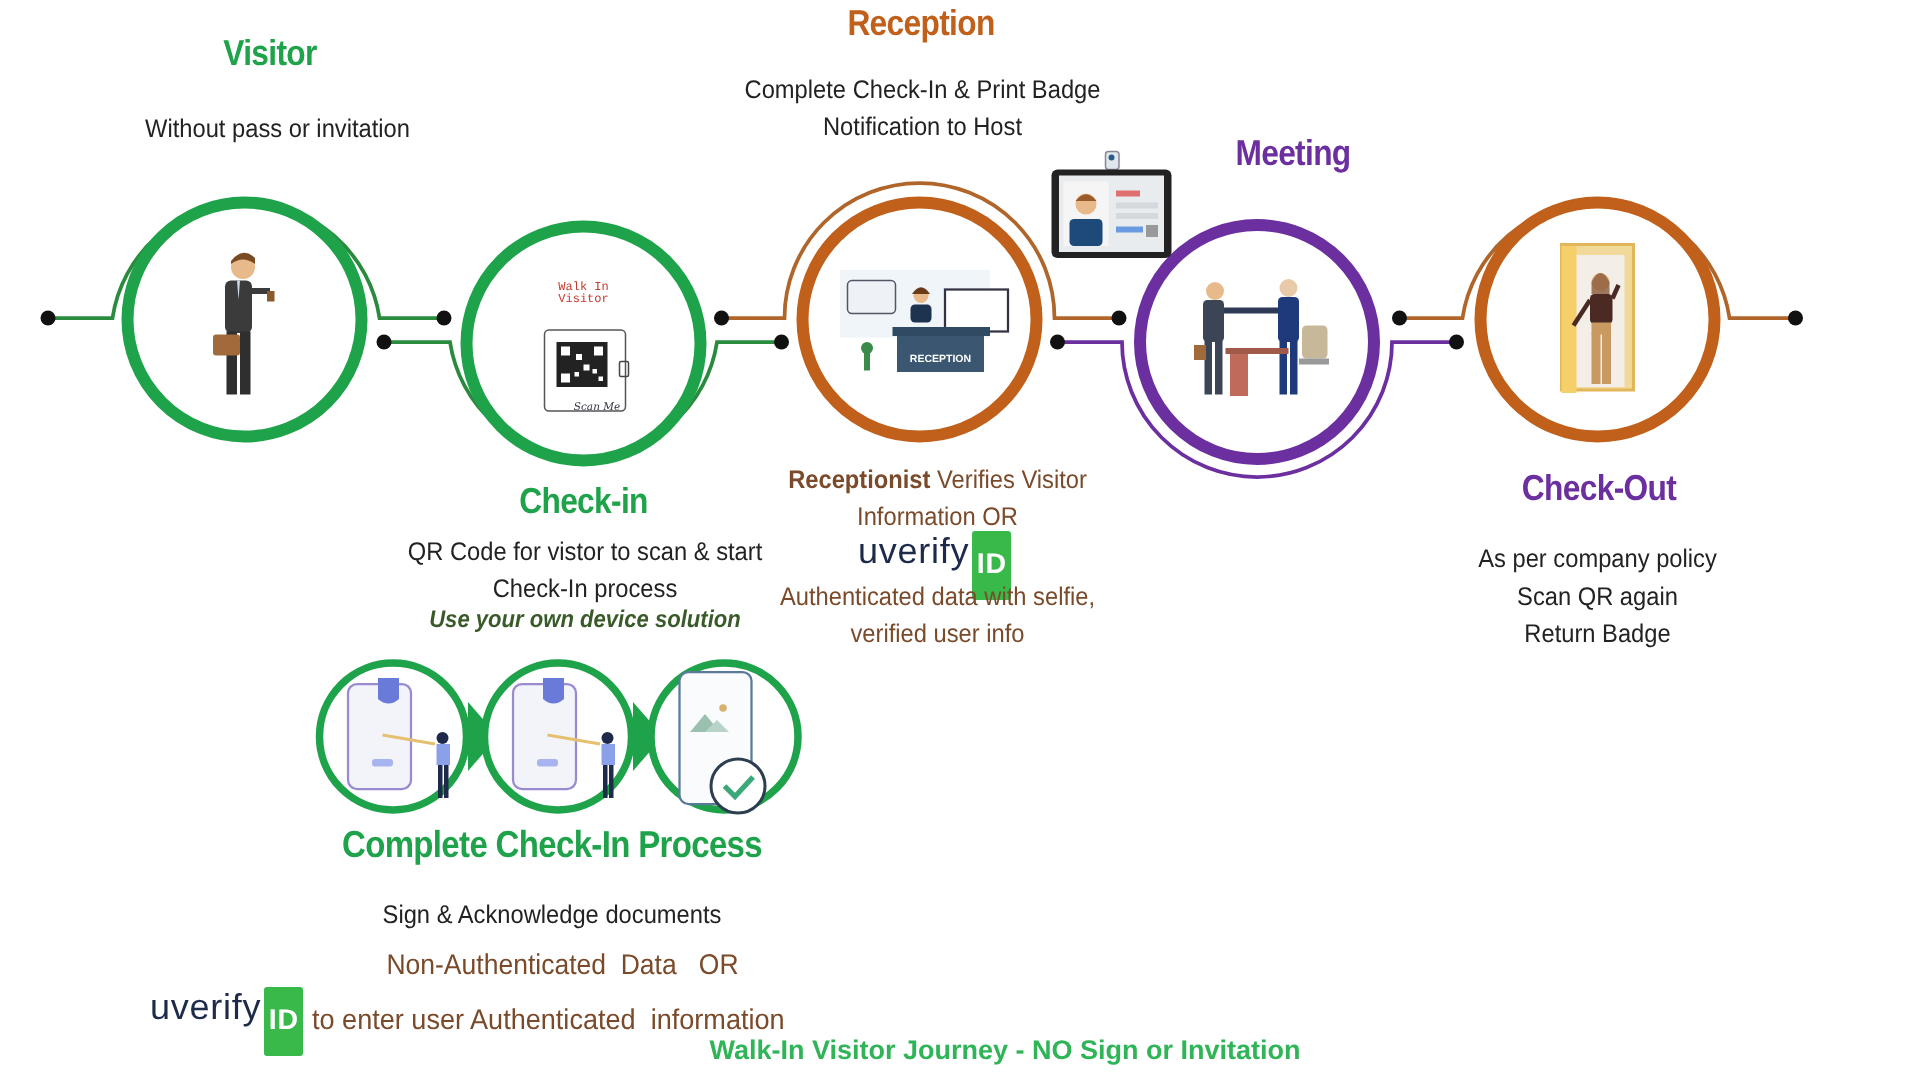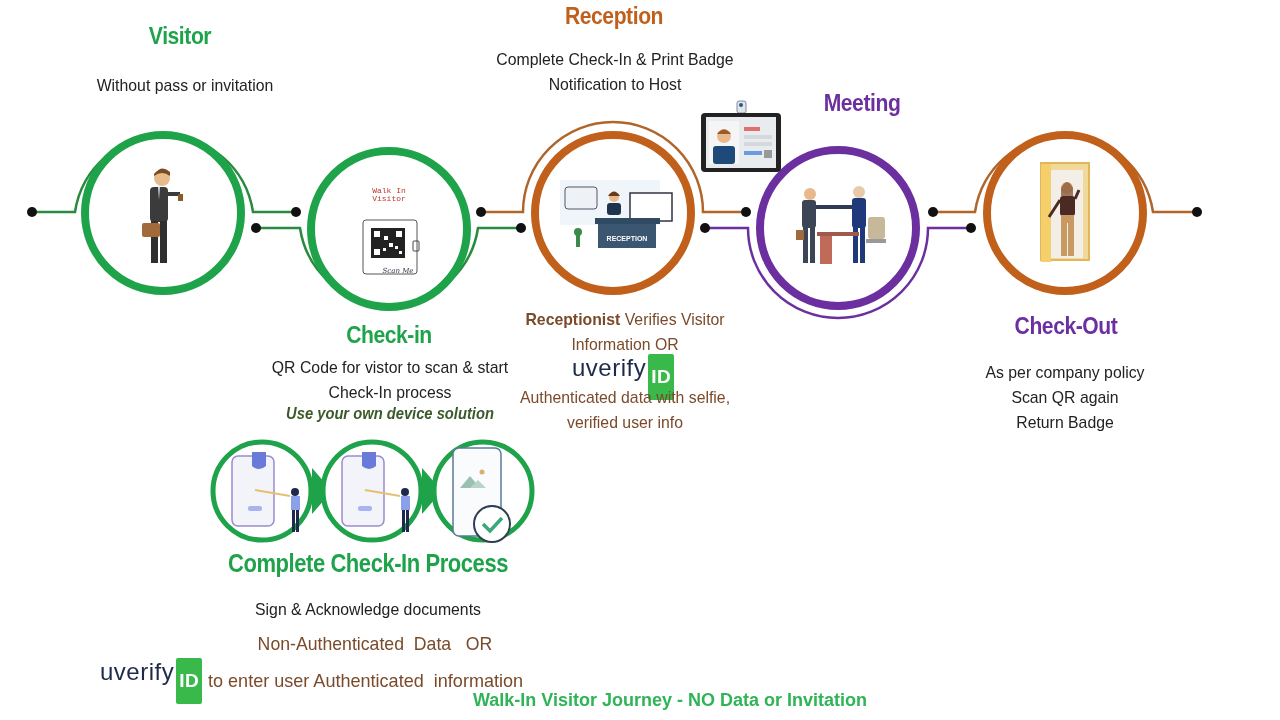--- a/index.html
+++ b/index.html
@@ -227,13 +227,13 @@
 <div class="abs desc" style="left:218px; top:597px; width:300px;">Sign &amp; Acknowledge documents</div>
 <div class="abs desc" style="left:225px; top:631px; width:300px; font-size:19px; color:#7a4a2a; white-space:pre;">Non-Authenticated  Data   OR</div>
 <div class="abs" style="left:100px; top:658px; display:flex; align-items:center;">
   <span class="uv">
       <span>uverify</span>
       <span class="id">ID</span>
     </span>
   <span style="font-size:19px; color:#7a4a2a; margin-left:6px; white-space:pre; transform:scaleX(0.95); transform-origin:left;">to enter user Authenticated  information</span>
 </div>
 
-<div class="abs footer" style="left:370px; top:690px; width:600px;">Walk-In Visitor Journey - NO Data or Invitation</div>
+<div class="abs footer" style="left:370px; top:690px; width:600px;">Walk-In Visitor Journey - NO Sign or Invitation</div>
 
 </body></html>

